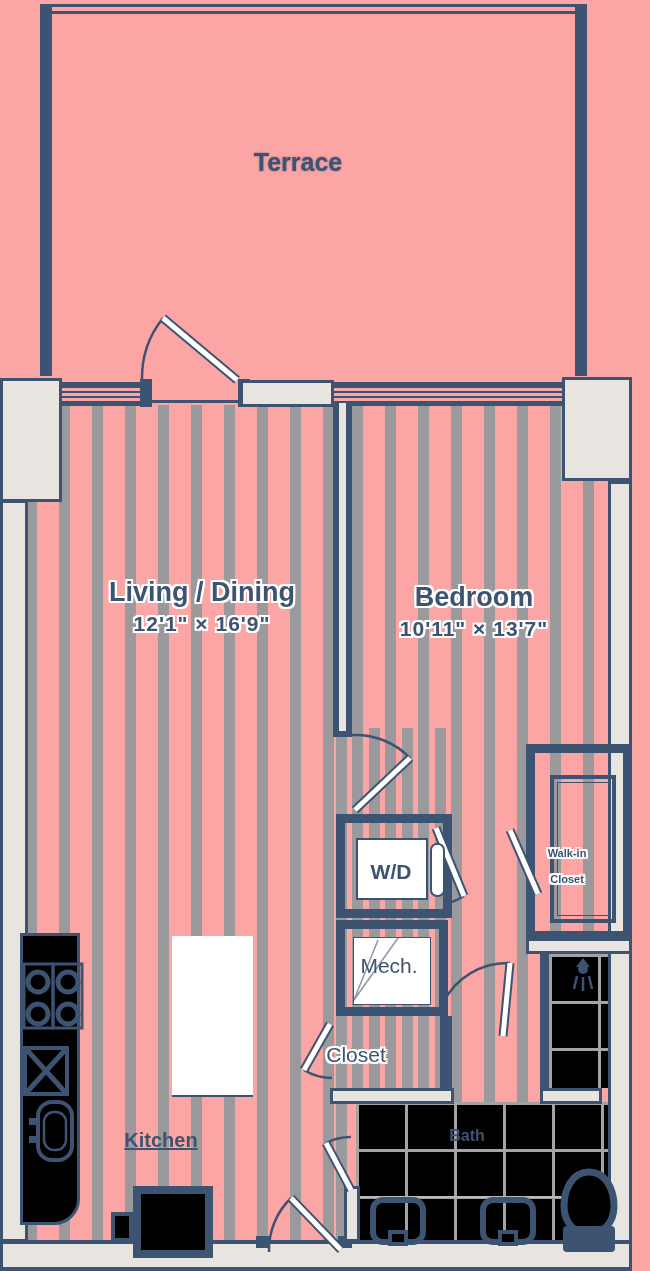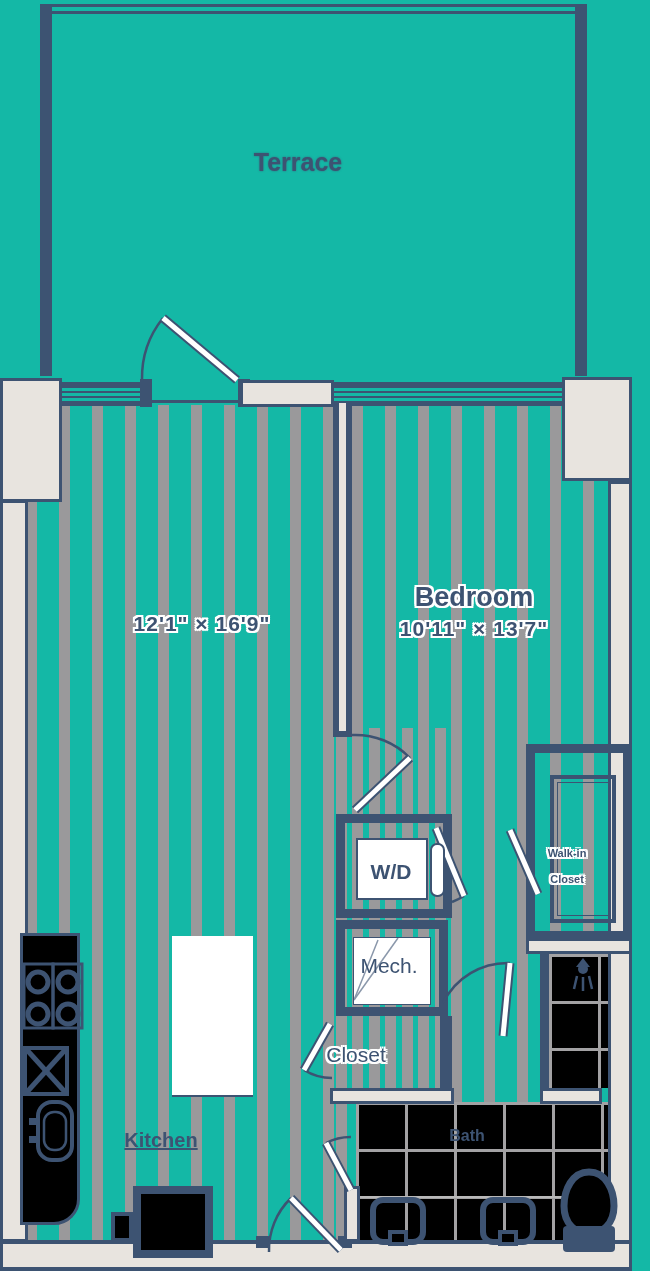--- a/index.html
+++ b/index.html
@@ -1,16 +1,16 @@
 <!DOCTYPE html>
 <html><head>
 <meta charset="utf-8">
 <style>
   html,body{margin:0;padding:0;background:#000;}
-  #plan{position:relative;width:650px;height:1271px;background:#14b8a6;overflow:hidden;
+  #plan{position:relative;width:650px;height:1271px;background:#fca5a5;overflow:hidden;
         font-family:"Liberation Sans",sans-serif;}
   .abs{position:absolute;box-sizing:border-box;}
   .navy{background:#3d5372;}
   .beige{background:#e8e4df;border:3px solid #3d5372;}
   .planks{background-image:repeating-linear-gradient(90deg,#9a999b 0 11px,transparent 11px 33px);}
   .tiles{background-image:
       repeating-linear-gradient(90deg,#a3a2a4 0 3px,transparent 3px 49px),
       repeating-linear-gradient(180deg,#a3a2a4 0 3px,transparent 3px 47px);}
   .window-band{background-image:repeating-linear-gradient(180deg,#3d5372 0 2px,transparent 2px 5px);
       border-top:4px solid #3d5372;border-bottom:3px solid #3d5372;}
@@ -172,20 +172,21 @@
 
     <g>
       <path d="M 583,958 L 590,967 L 576,967 Z" fill="#3d5372"></path>
       <circle cx="583" cy="969" r="5" fill="#3d5372"></circle>
       <path d="M 577,976 L 574,989 M 583,977 L 583,991 M 589,976 L 592,989" stroke="#3d5372" stroke-width="2.5" fill="none"></path>
     </g>
   </svg>
 
   <div class="label" style="left:298px;top:148px;font-size:25px;text-shadow:0 0 2px rgba(61,83,114,.8);">Terrace</div>
 
+  <div class="label halo" style="left:202px;top:577px;font-size:27px;">Living / Dining</div>
   <div class="label halo" style="left:202px;top:612px;font-size:21px;letter-spacing:1px;">12'1" × 16'9"</div>
 
   <div class="label halo" style="left:474px;top:582px;font-size:27px;">Bedroom</div>
   <div class="label halo" style="left:474px;top:617px;font-size:21px;letter-spacing:1px;">10'11" × 13'7"</div>
 
   <div class="label" style="left:391px;top:860px;font-size:21px;font-weight:700;">W/D</div>
 
   <div class="label" style="left:389px;top:954px;font-size:21px;font-weight:400;">Mech.</div>
 
   <div class="label halo" style="left:356px;top:1043px;font-size:21px;font-weight:400;">Closet</div>

